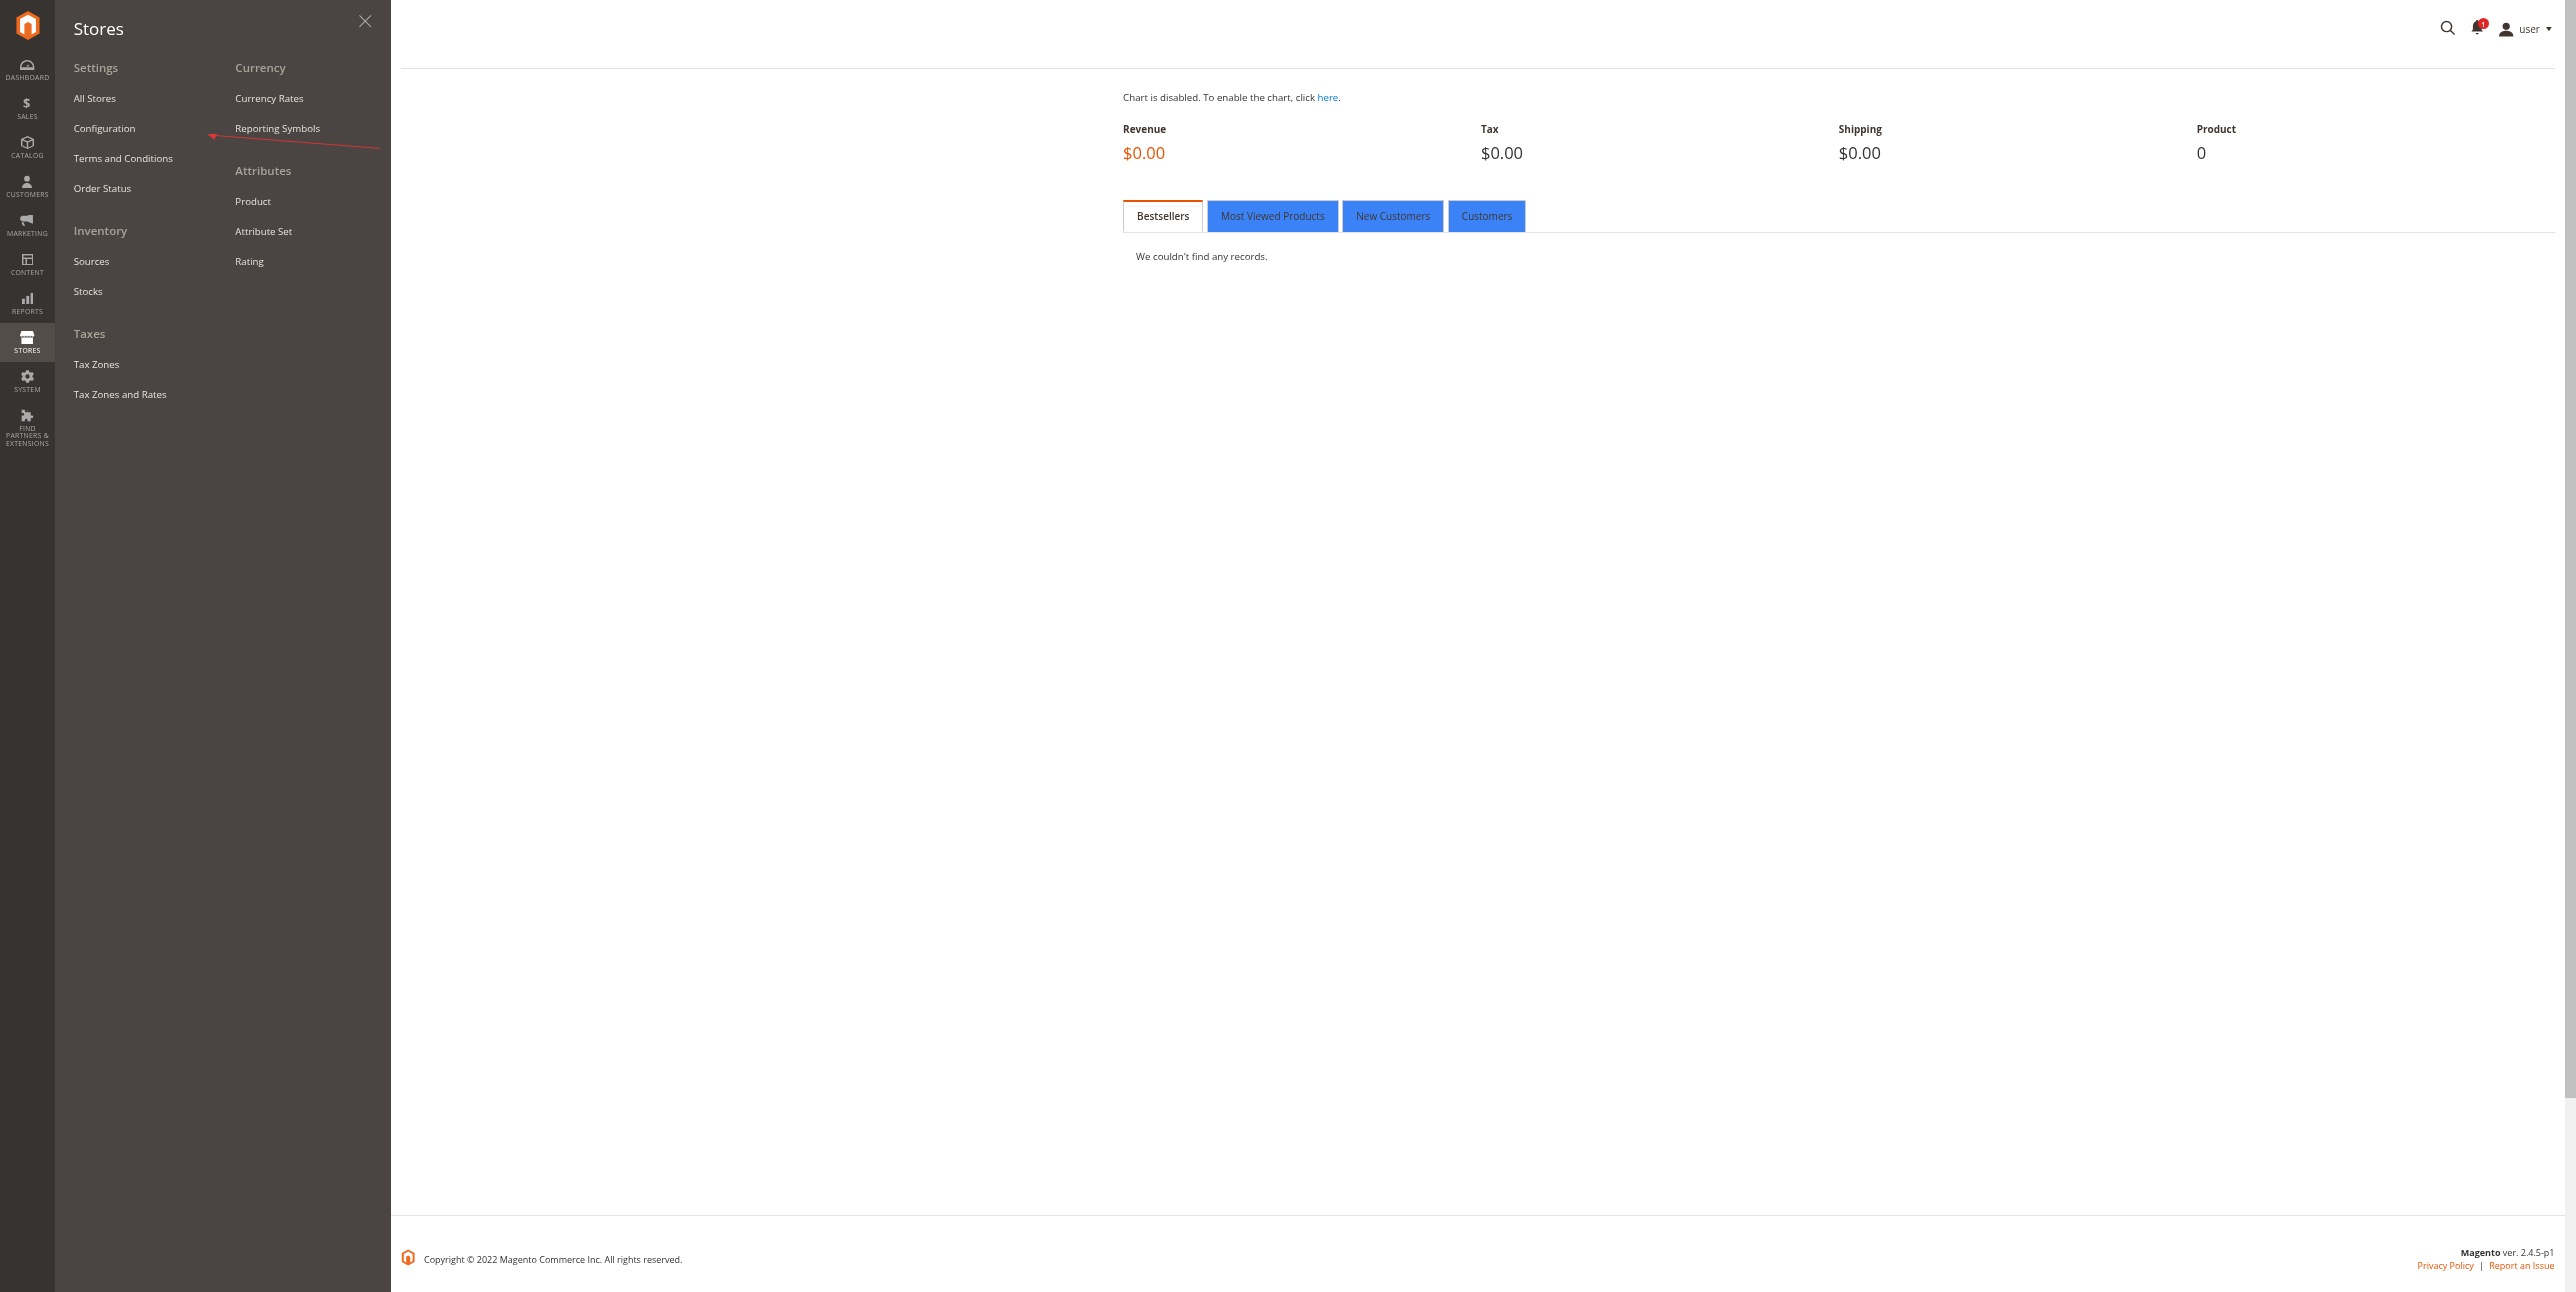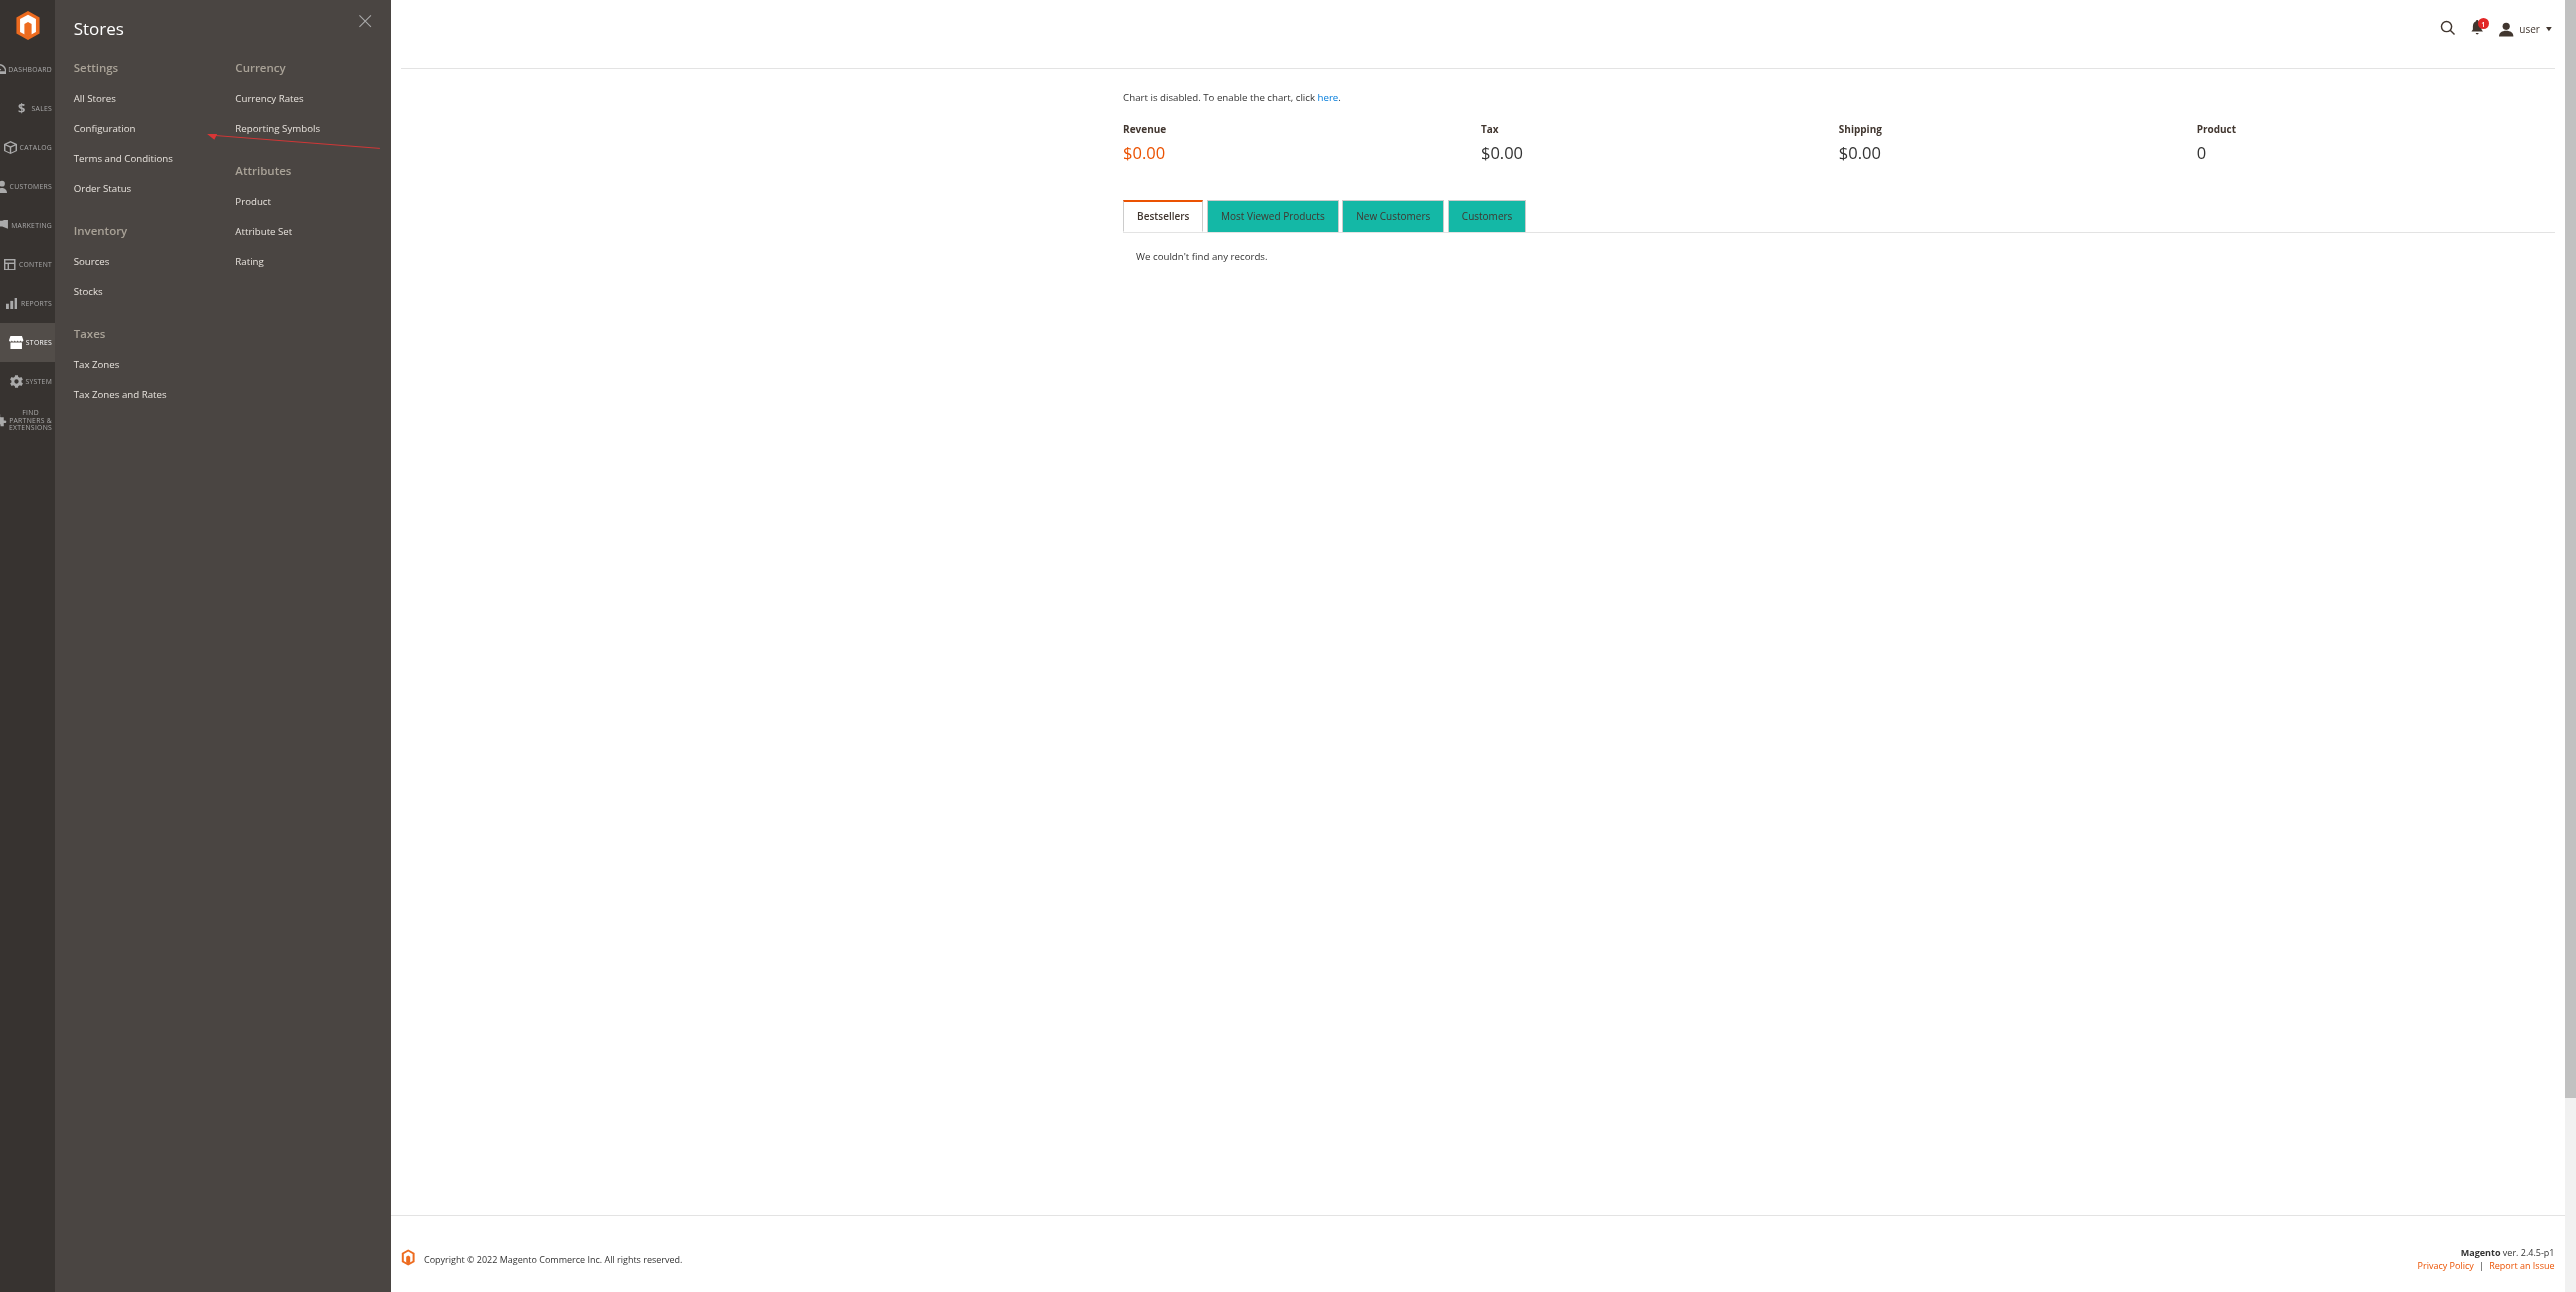--- a/index.html
+++ b/index.html
@@ -3,21 +3,21 @@
   <meta charset="utf-8">
   <style>
     * { margin: 0; padding: 0; box-sizing: border-box; font-family: 'Open Sans', Arial, sans-serif; }
     body { background: #fff; color: #333; }
     .app { display: flex; min-height: 100vh; }
 
     
     .sidebar { width: 55px; background: #373330; flex-shrink: 0; }
     .logo { width: 55px; height: 50px; display: flex; align-items: center; justify-content: center; }
     .logo svg { width: 26px; height: 29px; }
-    .nav-item { display: flex; flex-direction: row; align-items: center; justify-content: flex-end; padding: 7.2px 2.9px; cursor: pointer; color: #aaa; gap: 2.2px; min-height: 39px; }
+    .nav-item { display: flex; flex-direction: column; align-items: center; justify-content: center; padding: 7.2px 2.9px; cursor: pointer; color: #aaa; gap: 2.2px; min-height: 39px; }
     .nav-item.active { background: #524d49; color: #fff; }
     .nav-label { font-size: 6.8px; letter-spacing: 0.3px; text-align: center; line-height: 1.1; }
     .nav-icon { width: 14.4px; height: 14.4px; display: flex; align-items: center; justify-content: center; }
 
     
     .flyout { width: 336px; background: #4a4542; color: #fff; padding: 17px 23px 29px 18.7px; position: relative; flex-shrink: 0; }
     .flyout-title { font-size: 17px; font-weight: 400; color: #fff; margin-bottom: 20px; }
     .flyout-close { position: absolute; top: 14.4px; right: 18.7px; cursor: pointer; color: #aaa; }
     .flyout-cols { display: flex; gap: 29px; }
     .flyout-col { flex: 1; }
@@ -51,21 +51,21 @@
     .chart-msg { font-size: 9.7px; color: #333; margin-bottom: 18.7px; }
     .chart-msg a { color: #007bdb; text-decoration: none; }
 
     .stats { display: flex; gap: 0; margin-bottom: 36px; }
     .stat { flex: 1; }
     .stat-label { font-size: 10px; font-weight: 700; color: #41362f; margin-bottom: 4.3px; }
     .stat-value { font-size: 16.5px; font-weight: 400; color: #333; }
     .stat-value.highlight { color: #eb5202; }
 
     .tabs { display: flex; gap: 3.6px; border-bottom: 0.7px solid #e3e3e3; }
-    .tab { border: 0.7px solid #ccc; border-bottom: none; padding: 8.6px 13px; font-size: 10px; color: #41362f; background: #14b8a6; cursor: pointer; position: relative; margin-bottom: -0.7px; }
+    .tab { border: 0.7px solid #ccc; border-bottom: none; padding: 8.6px 13px; font-size: 10px; color: #41362f; background: #3b82f6; cursor: pointer; position: relative; margin-bottom: -0.7px; }
     .tab.active { background: #fff; border-top: 2.2px solid #eb5202; font-weight: 600; padding-top: 7.2px; border-bottom: 0.7px solid #fff; }
     .tab-content { padding: 17px 13px; font-size: 9.7px; }
 
     .footer { display: flex; align-items: center; padding: 30px 10px 20px; gap: 8.6px; font-size: 9px; color: #333; border-top: 0.7px solid #e3e3e3; }
     .footer-spacer { flex: 1; }
     .footer-right { text-align: right; }
     .footer-links a { color: #eb5202; text-decoration: none; }
     .footer-sep { color: #333; margin: 0 2.9px; }
     .footer-logo svg { width: 14.4px; height: 17px; }
   </style>

